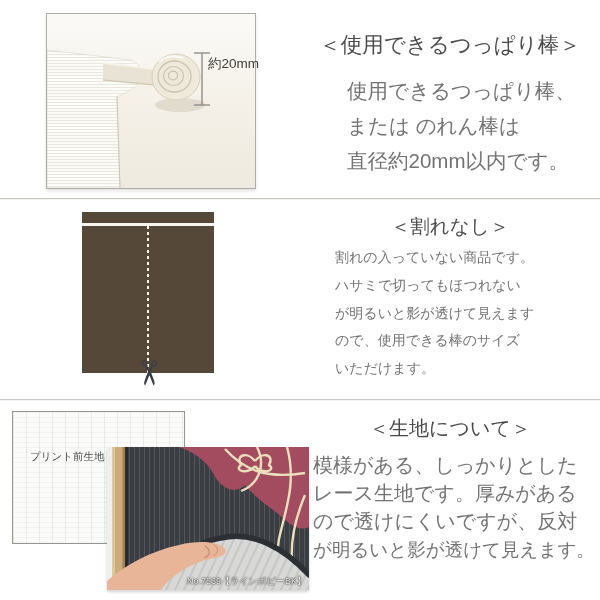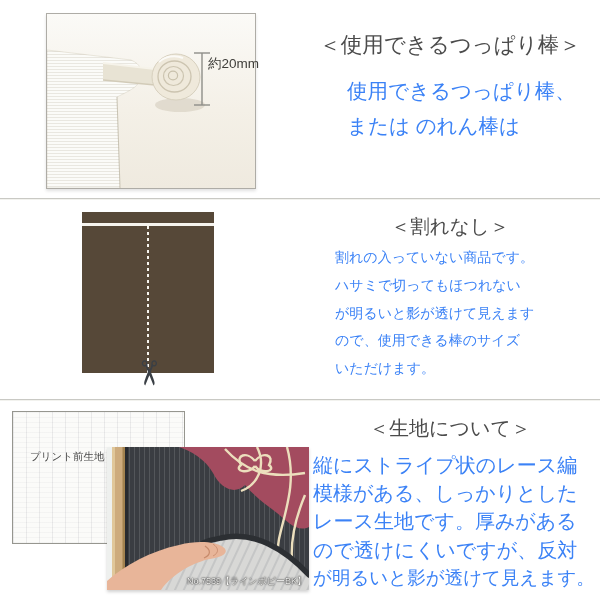--- a/index.html
+++ b/index.html
@@ -4,21 +4,21 @@
 <style>
   html,body{margin:0;padding:0;background:#fff;}
   .page{
     position:relative;width:600px;height:600px;background:#ffffff;overflow:hidden;
     font-family:"Liberation Sans","DejaVu Sans",sans-serif;color:#4d4d4d;
   }
   .divider{position:absolute;left:0;width:600px;height:1px;background:#c9c9c4;border-bottom:1px solid #f2f2ee;}
 
   
   .heading{position:absolute;left:300px;width:300px;text-align:center;color:#4b4b4b;white-space:nowrap;}
-  .lines{position:absolute;color:#3b82f6;}
+  .lines{position:absolute;color:#737373;}
   .lines div{white-space:nowrap;}
 
   .h-rod{top:30px;font-size:21.5px;}
   .l-rod{left:347px;top:73px;font-size:20.5px;line-height:35px;}
 
   .h-split{top:213px;font-size:19.5px;}
   .l-split{left:335px;top:244px;font-size:14px;line-height:27.8px;}
 
   .h-fabric{top:415px;font-size:20px;}
   .l-fabric{left:313px;top:451px;font-size:20px;line-height:28.2px;}
@@ -109,20 +109,21 @@
         <line x1="147" y1="91" x2="163" y2="91"></line>
       </g>
     </svg>
     <span class="measure-label">約20mm</span>
   </div>
 
   <div class="heading h-rod">＜使用できるつっぱり棒＞</div>
   <div class="lines l-rod">
     <div>使用できるつっぱり棒、</div>
     <div>または のれん棒は</div>
+    <div>直径約20mm以内です。</div>
   </div>
 
   <div class="divider" style="top:198px"></div>
 
   <div class="noren">
     <div class="seam"></div>
     <div class="cutline"></div>
   </div>
   <div class="scissors">✂</div>
 
@@ -187,20 +188,19 @@
         <path d="M0,143 L0,134 C18,118 44,104 72,98 C92,93 108,95 116,100 C122,104 118,109 108,111 C88,114 66,126 54,143 Z" fill="#e8b599"></path>
         <path d="M98,99 C104,103 104,108 97,111" fill="none" stroke="rgba(165,95,62,0.5)" stroke-width="1.2"></path>
         <path d="M106,97 C112,101 112,106 106,109" fill="none" stroke="rgba(165,95,62,0.4)" stroke-width="1"></path>
       </g>
     </svg>
     <span class="caption">No.7539【ラインポピーBK】</span>
   </div>
 
   <div class="heading h-fabric">＜生地について＞</div>
   <div class="lines l-fabric">
-    <div>縦にストライプ状のレース編</div>
     <div>模様がある、しっかりとした</div>
     <div>レース生地です。厚みがある</div>
     <div>ので透けにくいですが、反対</div>
     <div class="tight">が明るいと影が透けて見えます。</div>
   </div>
 
 </div>
 
 </body></html>

